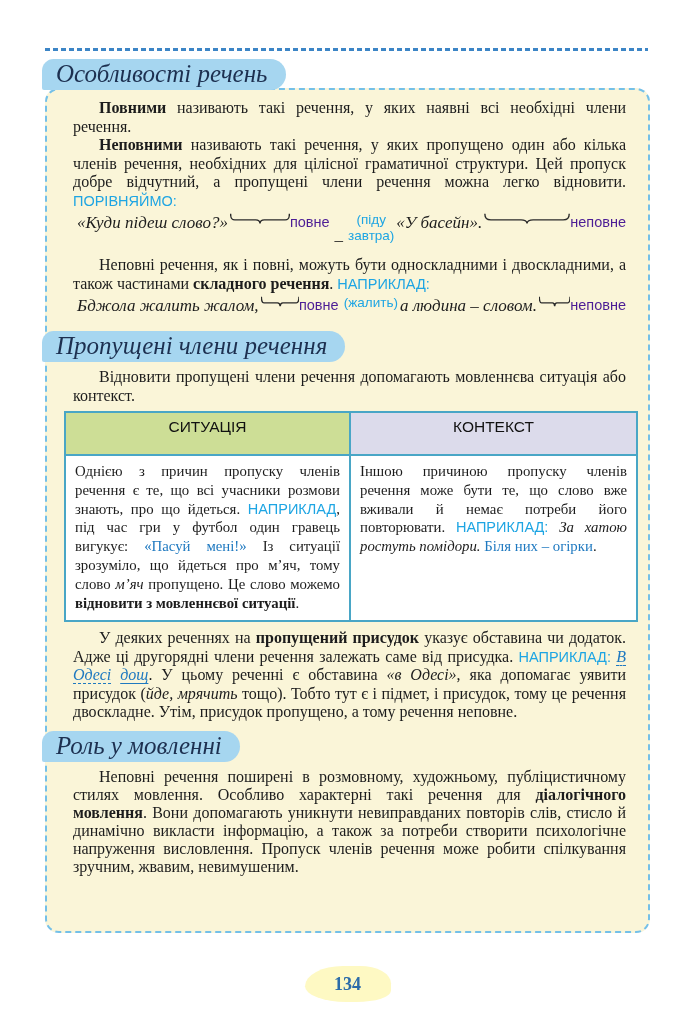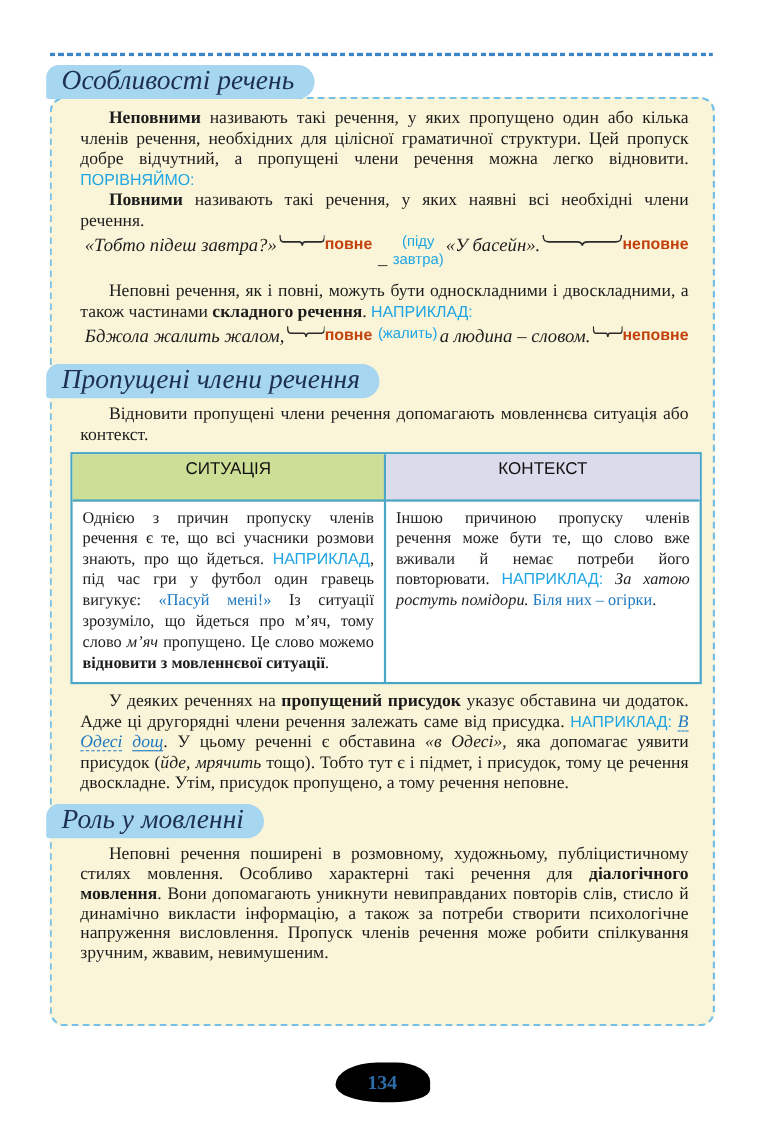--- a/index.html
+++ b/index.html
@@ -45,21 +45,21 @@
   .example{display:flex;align-items:flex-start;margin:2px 0 6px 2px;}
   .ex-part{display:flex;flex-direction:row;}
   .ex-hint{
     height:17px;text-align:center;color:#1ea5e3;
     font-family:"Liberation Sans","DejaVu Sans",sans-serif;font-size:13.5px;line-height:16px;
   }
   .ex-text{font-style:italic;font-size:17px;line-height:21px;white-space:nowrap;padding:0 2px;}
   .brace{display:block;width:92%;height:11px;margin:1px auto 0;}
   .ex-label{
     text-align:center;font-family:"Liberation Sans","DejaVu Sans",sans-serif;
-    font-size:14.5px;color:#c2410c;margin-top:2px;line-height:16px;font-weight:bold;
+    font-size:14.5px;color:#4c1d95;margin-top:2px;line-height:16px;
   }
   .ex-sep{padding-top:17px;font-size:17px;line-height:21px;margin:0 5px;}
   .ex-gap{width:7px;}
   
   .members-table{
     display:grid;grid-template-columns:1fr 1fr;grid-template-rows:auto 1fr;
     border:2px solid #49a6c6;background:#ffffff;
     margin:6px -12px 7px -9px;
   }
   .th{
@@ -67,42 +67,42 @@
     text-align:center;padding:5px 0 18px;border-bottom:2px solid #49a6c6;color:#111;
   }
   .th-sit{background:#cdde96;border-right:2px solid #49a6c6;}
   .th-ctx{background:#dcdbeb;}
   .td{padding:6px 9px 8px;font-size:14.8px;line-height:18.8px;text-align:justify;}
   .td-sit{border-right:2px solid #49a6c6;}
   .td p{margin:0;}
   
   .page-num{
     position:absolute;left:50%;top:966px;transform:translateX(-50%);
-    width:86px;height:36px;background:#000000;
+    width:86px;height:36px;background:#fef9c3;
     border-radius:55% 45% 50% 60% / 70% 60% 40% 55%;
     display:flex;align-items:center;justify-content:center;
     font-size:18px;font-weight:bold;color:#2c6ca9;z-index:2;
   }
 </style>
 </head>
 <body>
 
 <div class="top-rule"></div>
 
 <div class="badge badge-1">Особливості речень</div>
 
 <div class="main-box">
 
+  <p class="para"><span class="seg-b">Повними</span><span> називають такі речення, у яких наявні всі необхідні члени речення.</span></p>
   <p class="para"><span class="seg-b">Неповними</span><span> називають такі речення, у яких пропущено один або кілька членів речення, необхідних для цілісної граматичної структури. Цей пропуск добре відчутний, а пропущені члени речення можна легко відновити. </span><span class="seg-cyan">ПОРІВНЯЙМО:</span></p>
-  <p class="para"><span class="seg-b">Повними</span><span> називають такі речення, у яких наявні всі необхідні члени речення.</span></p>
 
   <div class="example">
     <div class="ex-part">
       <div class="ex-hint"></div>
-      <div class="ex-text">«Тобто підеш завтра?»</div>
+      <div class="ex-text">«Куди підеш слово?»</div>
       <svg class="brace" viewBox="0 0 200 16" preserveAspectRatio="none">
         <path d="M2,1 C2,8 6,10 16,10 L86,10 C95,10 99,11 100,15 C101,11 105,10 114,10 L184,10 C194,10 198,8 198,1" fill="none" stroke="#2a2a2a" stroke-width="1.4" vector-effect="non-scaling-stroke"></path>
       </svg>
       <div class="ex-label">повне</div>
     </div>
     <div class="ex-sep">–</div>
     <div class="ex-part">
       <div class="ex-hint">(піду завтра)</div>
       <div class="ex-text">«У басейн».</div>
       <svg class="brace" viewBox="0 0 200 16" preserveAspectRatio="none">

